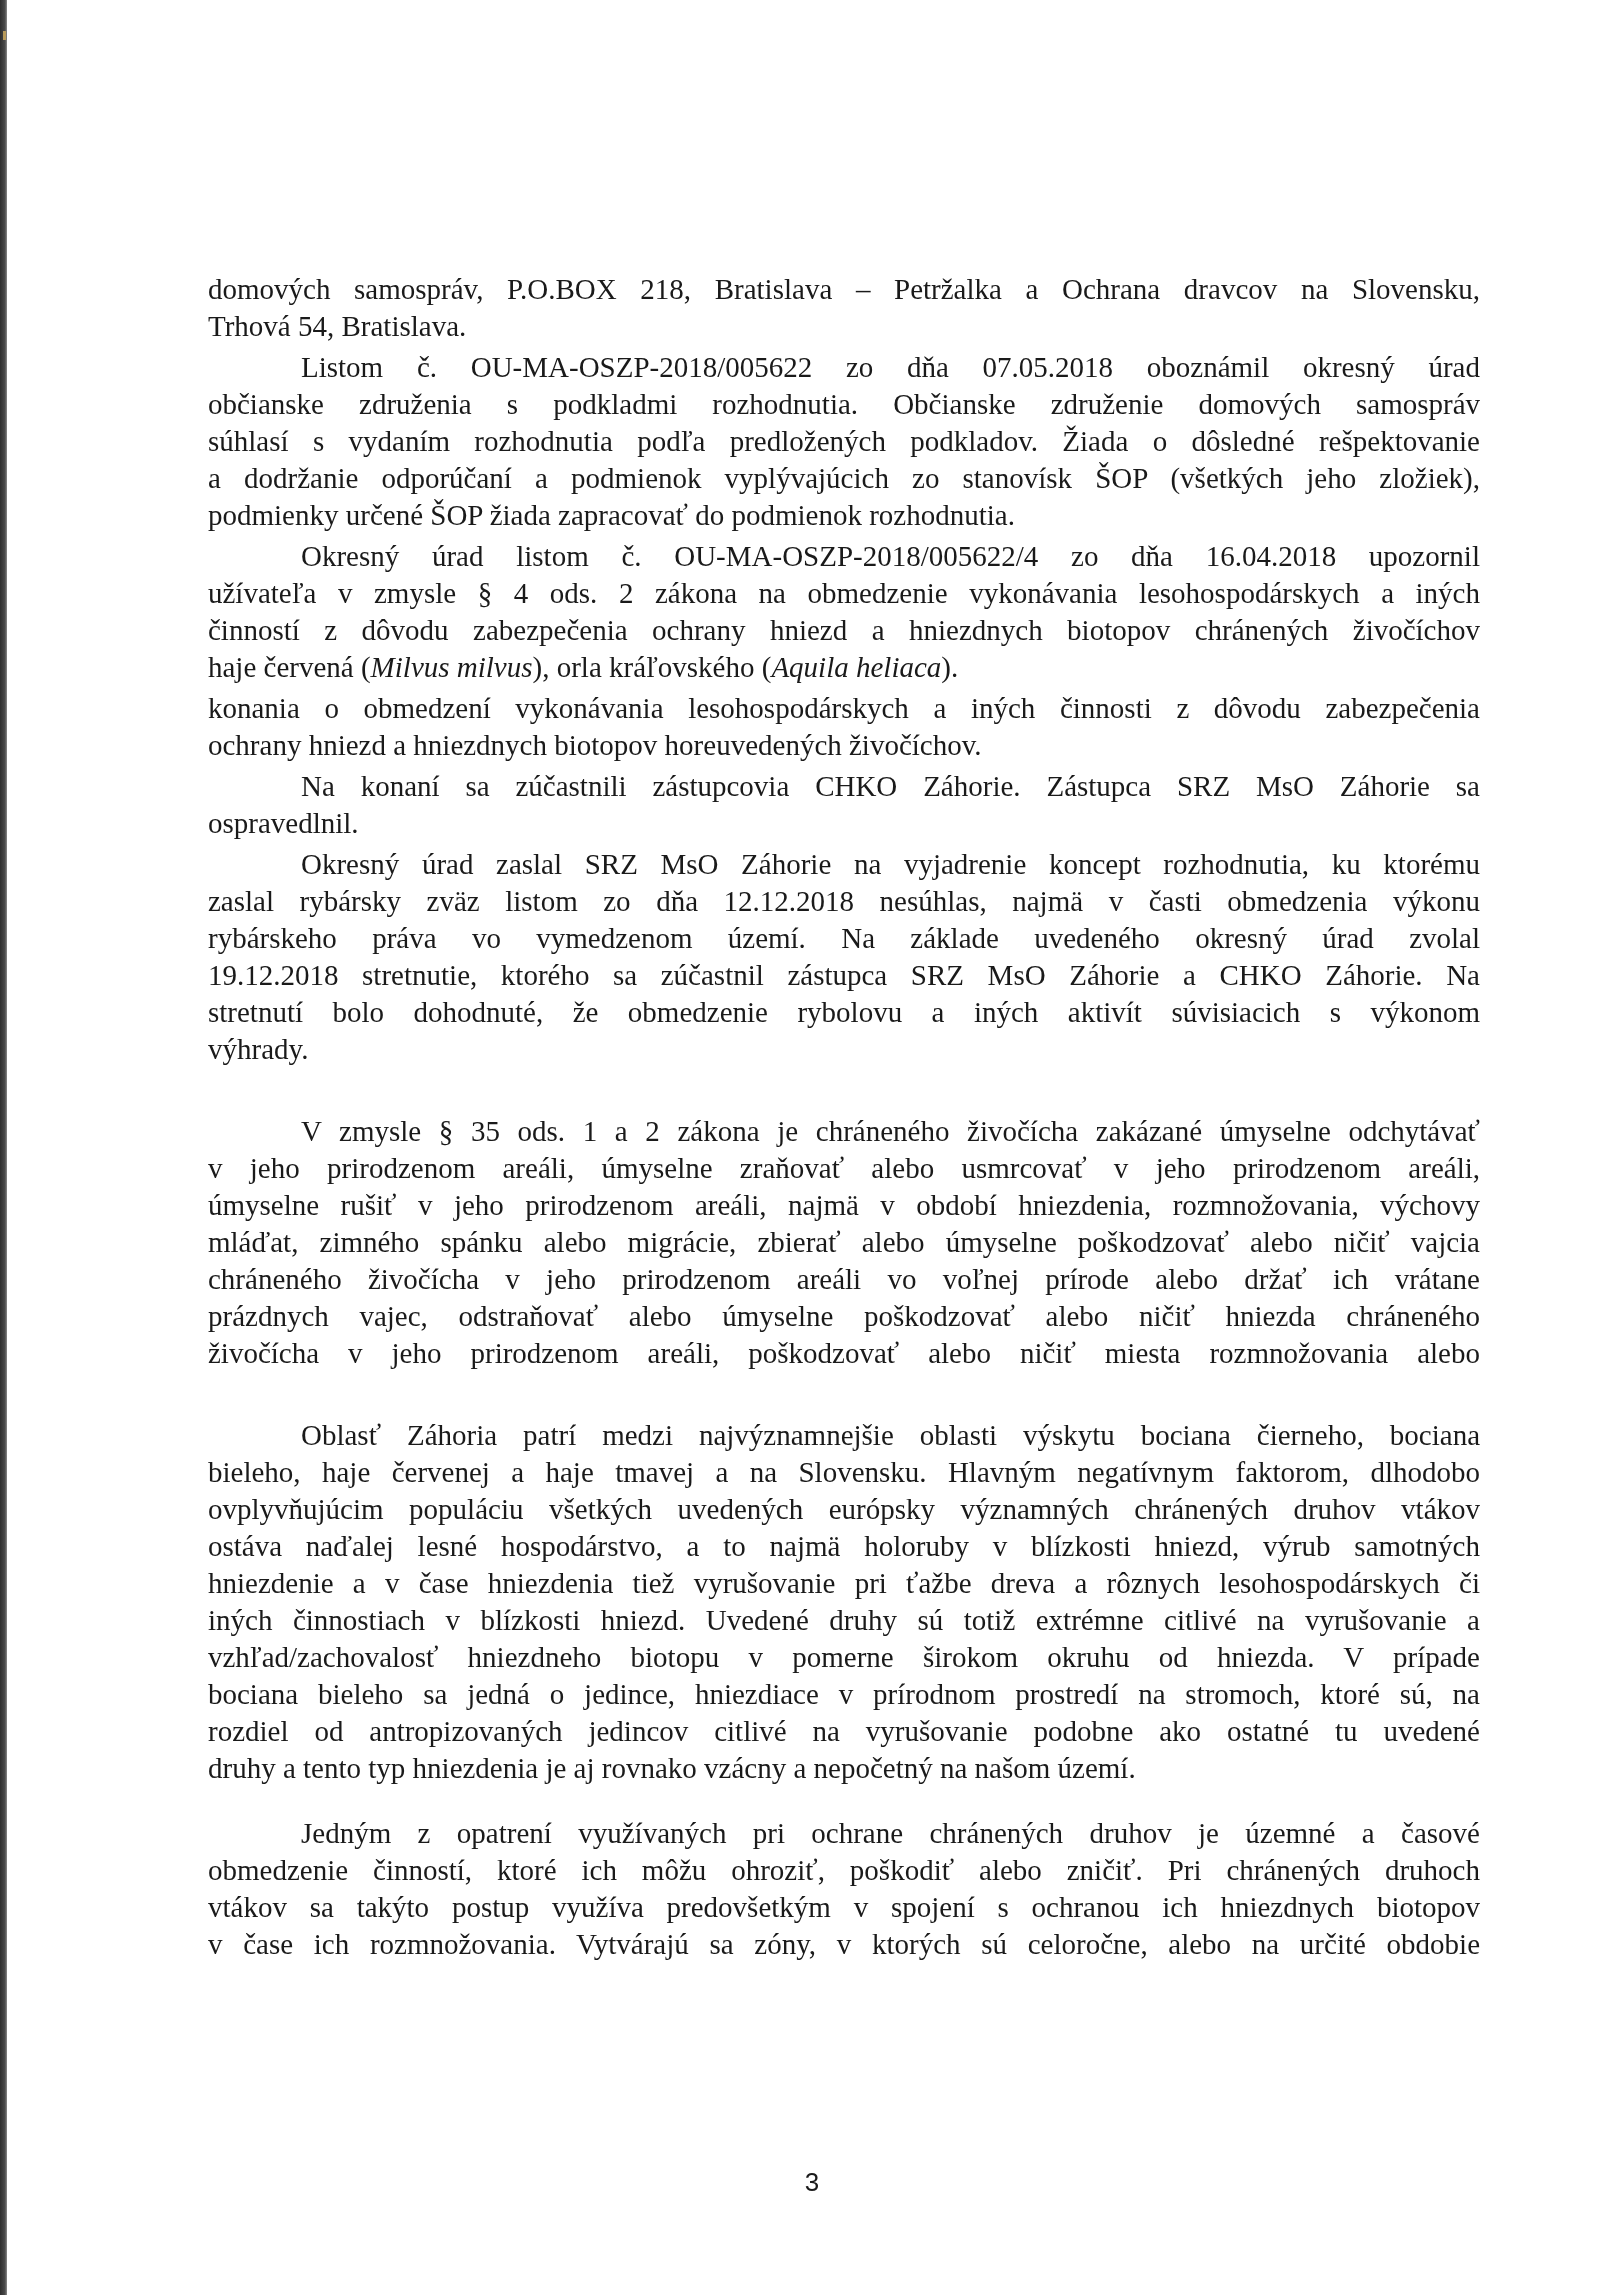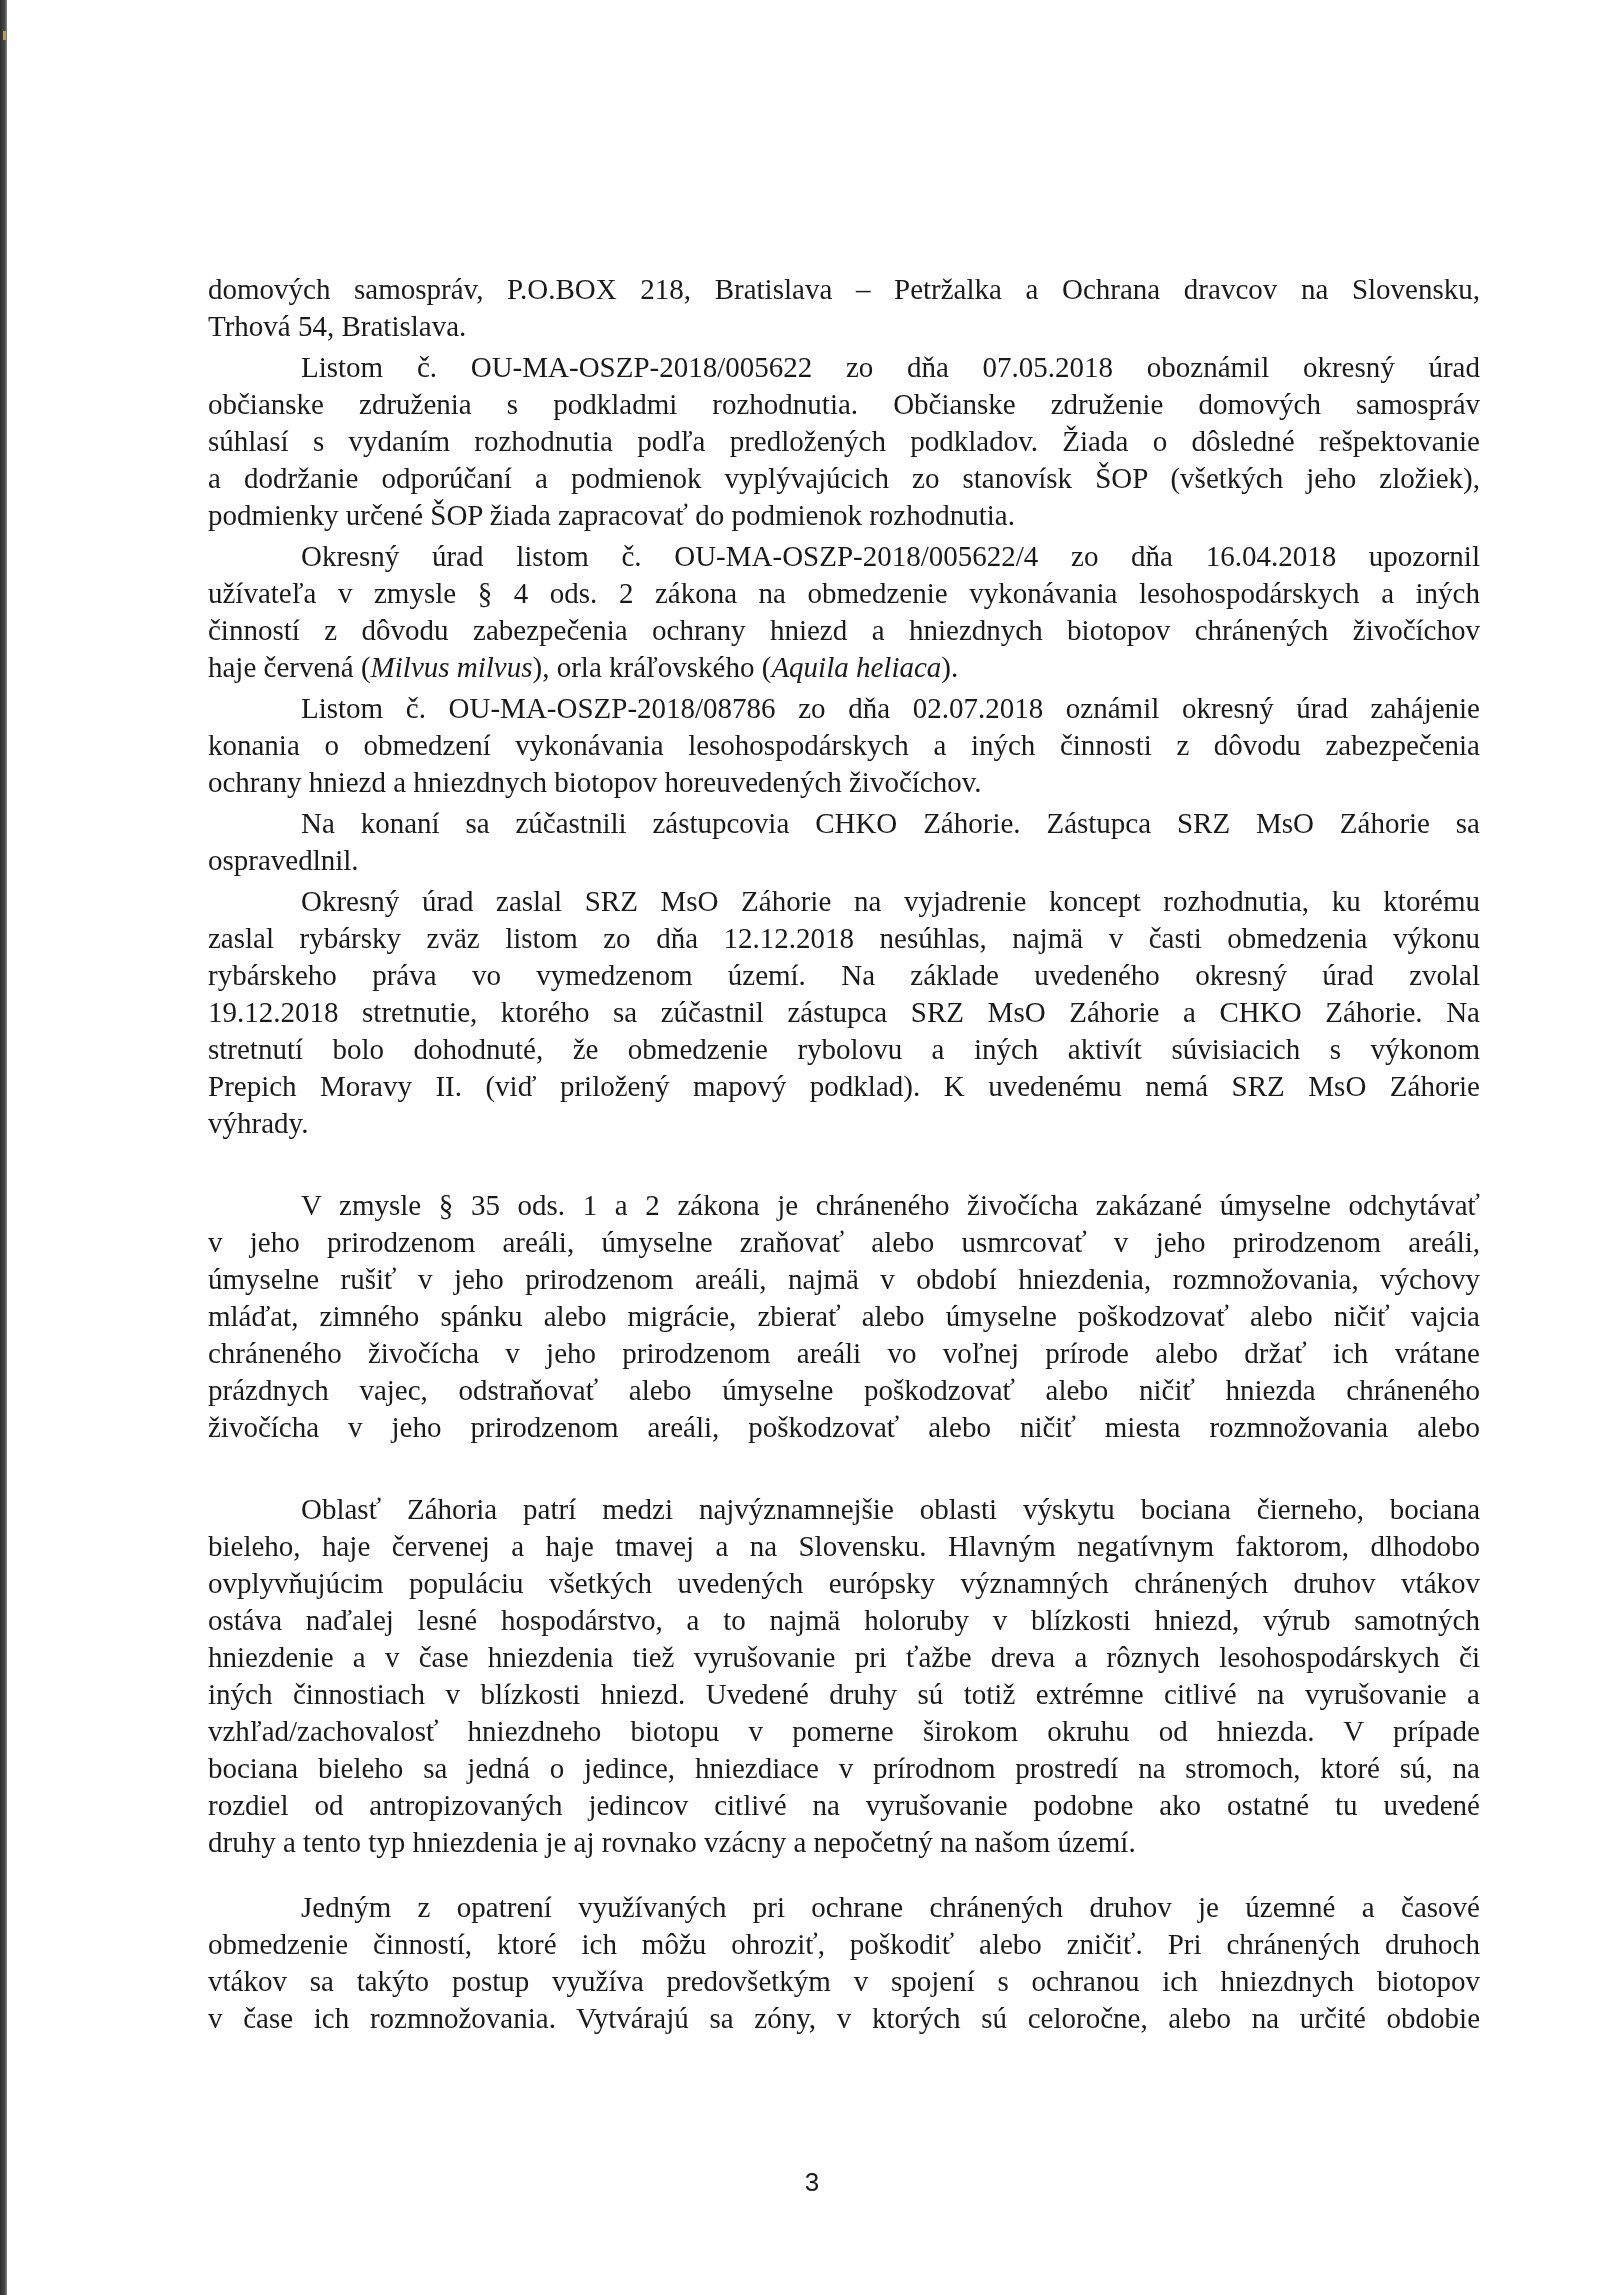--- a/index.html
+++ b/index.html
@@ -58,37 +58,35 @@
   </p>
 
   <p class="para">
     <span class="line indent">Okresný úrad listom č. OU-MA-OSZP-2018/005622/4 zo dňa 16.04.2018 upozornil</span>
     <span class="line">užívateľa v zmysle § 4 ods. 2 zákona na obmedzenie vykonávania lesohospodárskych a iných</span>
     <span class="line">činností z dôvodu zabezpečenia ochrany hniezd a hniezdnych biotopov chránených živočíchov</span>
     <span class="line last"><span>haje červená (</span><i>Milvus milvus</i><span>), orla kráľovského (</span><i>Aquila heliaca</i><span>).</span></span>
   </p>
 
   <p class="para">
-    <span class="line indent">Listom č. OU-MA-OSZP-2018/08786 zo dňa 02.07.2018 oznámil okresný úrad zahájenie</span>
     <span class="line">konania o obmedzení vykonávania lesohospodárskych a iných činnosti z dôvodu zabezpečenia</span>
     <span class="line last">ochrany hniezd a hniezdnych biotopov horeuvedených živočíchov.</span>
   </p>
 
   <p class="para">
     <span class="line indent">Na konaní sa zúčastnili zástupcovia CHKO Záhorie. Zástupca SRZ MsO Záhorie sa</span>
     <span class="line last">ospravedlnil.</span>
   </p>
 
   <p class="para">
     <span class="line indent">Okresný úrad zaslal SRZ MsO Záhorie na vyjadrenie koncept rozhodnutia, ku ktorému</span>
     <span class="line">zaslal rybársky zväz listom zo dňa 12.12.2018 nesúhlas, najmä v časti obmedzenia výkonu</span>
     <span class="line">rybárskeho práva vo vymedzenom území.  Na základe uvedeného okresný úrad zvolal</span>
     <span class="line">19.12.2018 stretnutie, ktorého sa zúčastnil zástupca SRZ MsO Záhorie a CHKO Záhorie. Na</span>
     <span class="line">stretnutí bolo dohodnuté, že obmedzenie rybolovu a iných aktivít súvisiacich s výkonom</span>
-    <span class="line">Prepich Moravy II. (viď priložený mapový podklad). K uvedenému nemá SRZ MsO Záhorie</span>
     <span class="line last">výhrady.</span>
   </p>
 
   <div class="gap-l"></div>
 
   <p class="para">
     <span class="line indent">V zmysle § 35 ods. 1 a 2 zákona je chráneného živočícha zakázané úmyselne odchytávať</span>
     <span class="line">v jeho prirodzenom areáli, úmyselne zraňovať alebo usmrcovať v jeho prirodzenom areáli,</span>
     <span class="line">úmyselne rušiť v jeho prirodzenom areáli, najmä v období hniezdenia, rozmnožovania, výchovy</span>
     <span class="line">mláďat, zimného spánku alebo migrácie, zbierať alebo úmyselne poškodzovať alebo ničiť vajcia</span>

